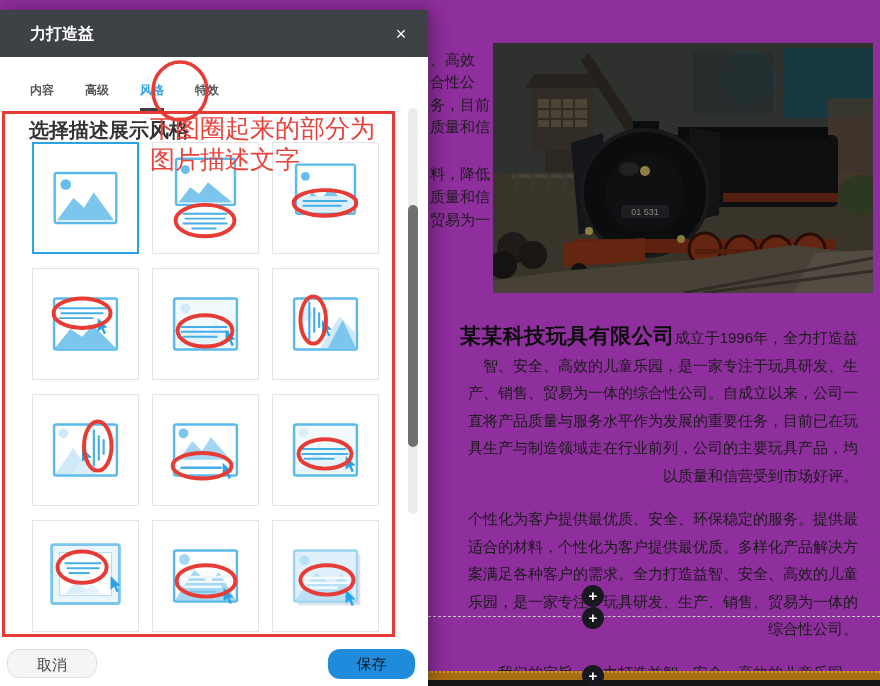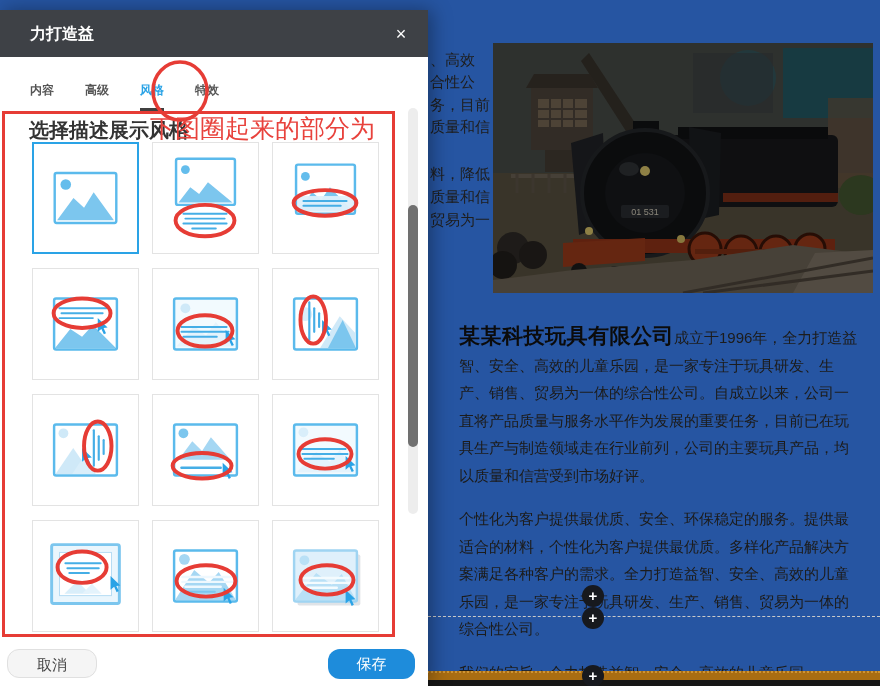--- a/index.html
+++ b/index.html
@@ -1,21 +1,21 @@
 <!DOCTYPE html>
 <html><head>
 <meta charset="utf-8">
 <style>
   * { margin:0; padding:0; box-sizing:border-box; }
   html,body { width:880px; height:686px; overflow:hidden; }
   body { font-family:"Liberation Sans", sans-serif; background:#fff; }
   .screen { position:relative; width:880px; height:686px; overflow:hidden; background:#fff; }
 
   
-  .page { position:absolute; inset:0; background:#3b82f6; }
+  .page { position:absolute; inset:0; background:#d946ef;text-align:right; }
   .frag { position:absolute; left:430px; font-size:15px; color:#2e2e2e; white-space:nowrap; }
   .train { position:absolute; left:493px; top:43px; width:380px; height:250px; }
   .article { position:absolute; left:443px; top:306px; width:431px; color:#2b2b2b;
              font-size:15px; line-height:27.5px; }
   .article p { margin:16px; }
   .article .co-title { font-size:21px; font-weight:bold; color:#111; letter-spacing:.5px; }
   .overlay { position:absolute; inset:0; background:rgba(0,0,0,.34); z-index:2; }
   .divider-dashed { position:absolute; left:428px; top:616px; width:452px; height:0;
                     border-top:1px dashed #c9c9c9; z-index:3; }
   .plus-btn { position:absolute; left:582px; width:22px; height:22px; border-radius:50%;
@@ -52,21 +52,21 @@
   .cell.selected { border:2px solid #2aa3e6; }
   .cell svg { width:100%; height:100%; display:block; }
   .sb-track { position:absolute; left:408px; top:98px; width:10px; height:406px;
               background:#ededed; border-radius:5px; }
   .sb-thumb { position:absolute; left:0; top:97px; width:10px; height:242px;
               background:#707070; border-radius:5px; cursor:grab; }
   .dlg-footer-btn { position:absolute; top:639px; height:30px; border-radius:12px;
                     font-size:15px; text-align:center; line-height:29px; cursor:pointer; }
   .btn-cancel { left:7px; width:90px; height:29px; background:#f5f5f5;
                 border:1px solid #e0e0e0; color:#444; }
-  .btn-save { left:328px; width:87px; background:#1e8cdb; color:#ffffff; }
+  .btn-save { left:328px; width:87px; background:#1e8cdb; color:#0f172a; }
 </style>
 </head>
 <body>
 
 <div class="screen">
 
   <div class="page">
 
     <div class="frag" style="top:51px">、高效</div>
     <div class="frag" style="top:73px">合性公</div>
@@ -166,20 +166,21 @@
     <svg class="tab-ellipse" viewBox="0 0 64 66">
       <ellipse cx="32" cy="33" rx="27" ry="29" fill="none" stroke="#e63c35" stroke-width="3.5"></ellipse>
     </svg>
 
     <div class="anno-rect"></div>
 
     <div class="section-label">选择描述展示风格</div>
 
     <div class="anno-text">
       <div>下图圈起来的部分为</div>
+      <div>图片描述文字</div>
     </div>
 
     <div class="grid">
 
       <div class="cell selected">
         <svg viewBox="0 0 107 112">
           <rect x="21.5" y="30" width="64" height="52" rx="2" fill="#fff" stroke="#5bbaec" stroke-width="2.5"></rect>
           <circle cx="33" cy="42" r="5.5" fill="#64bdec"></circle>
           <polygon points="24,79 41,56 52,66 62,50 83,79" fill="#7cc6ee"></polygon>
         </svg>

